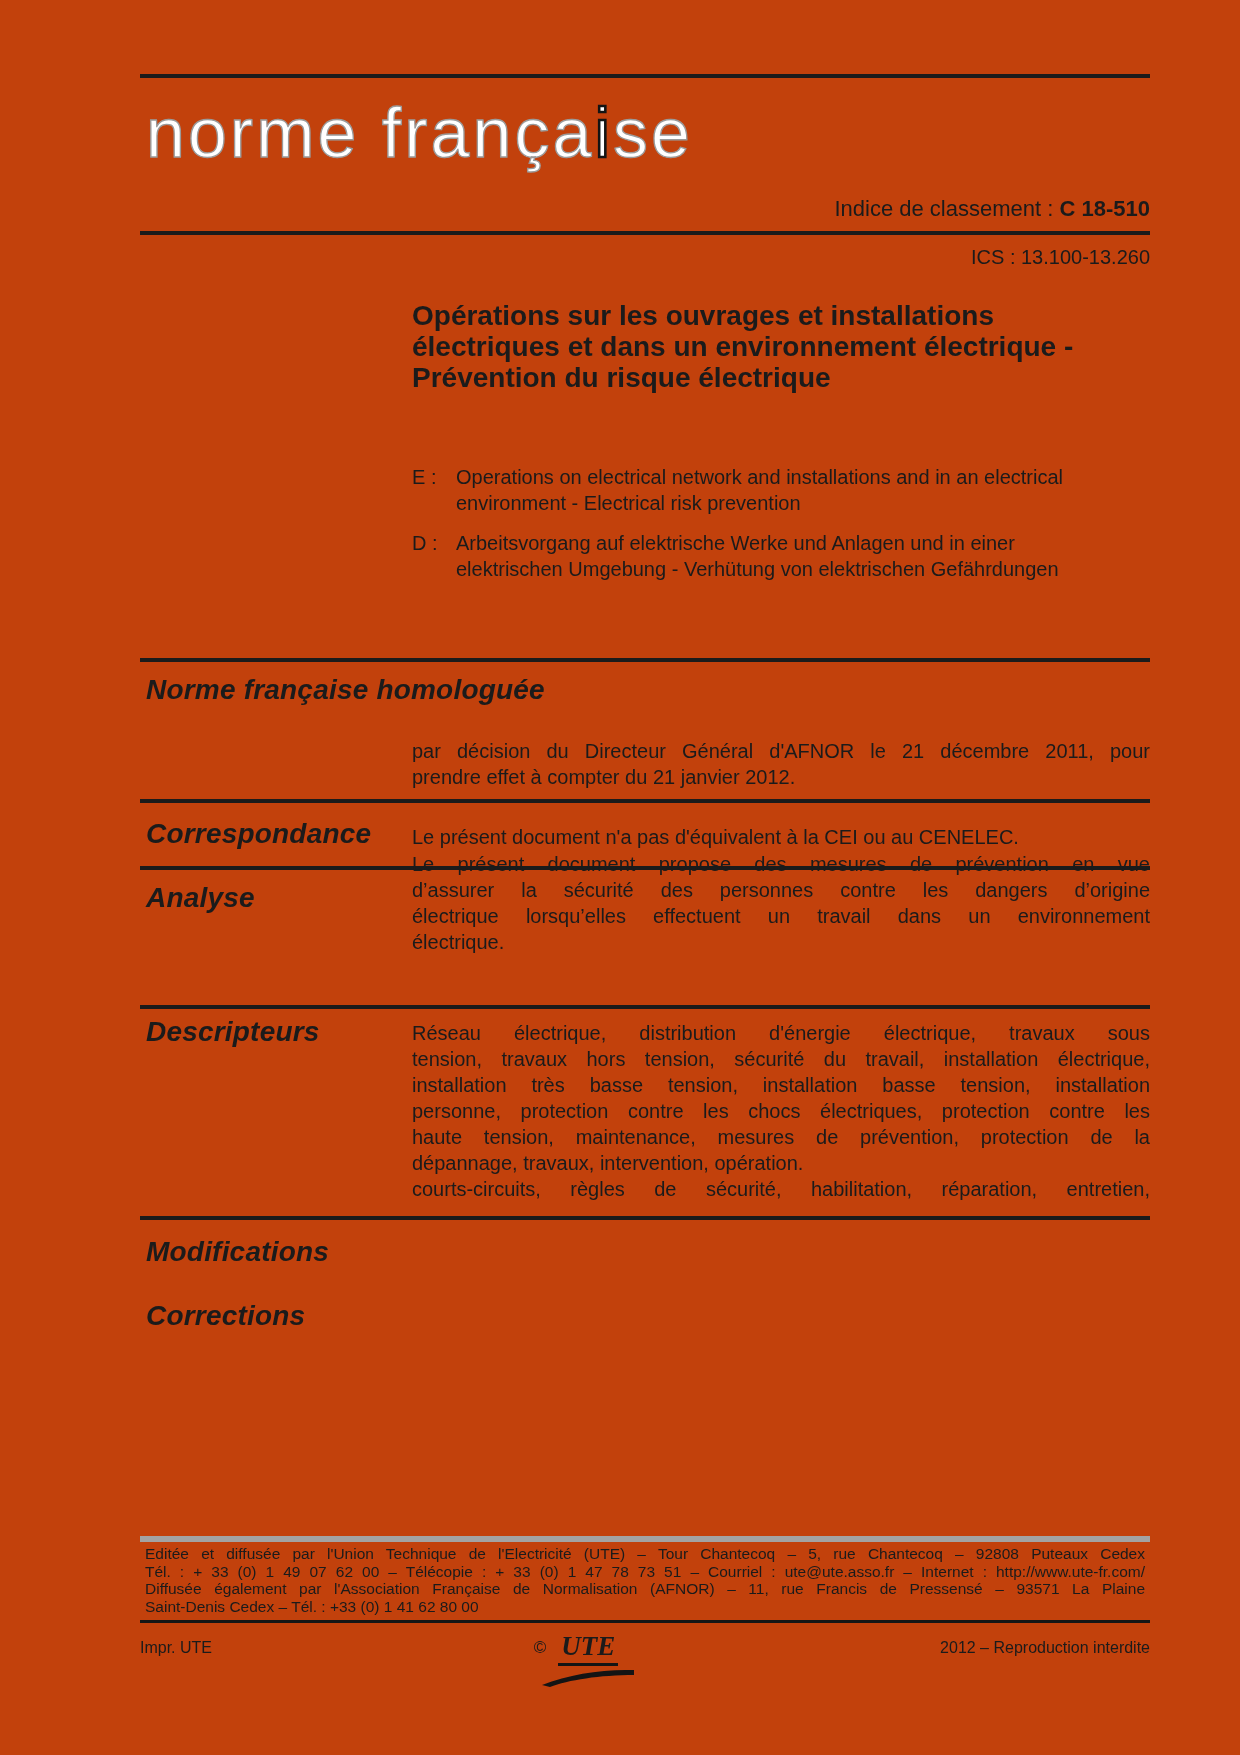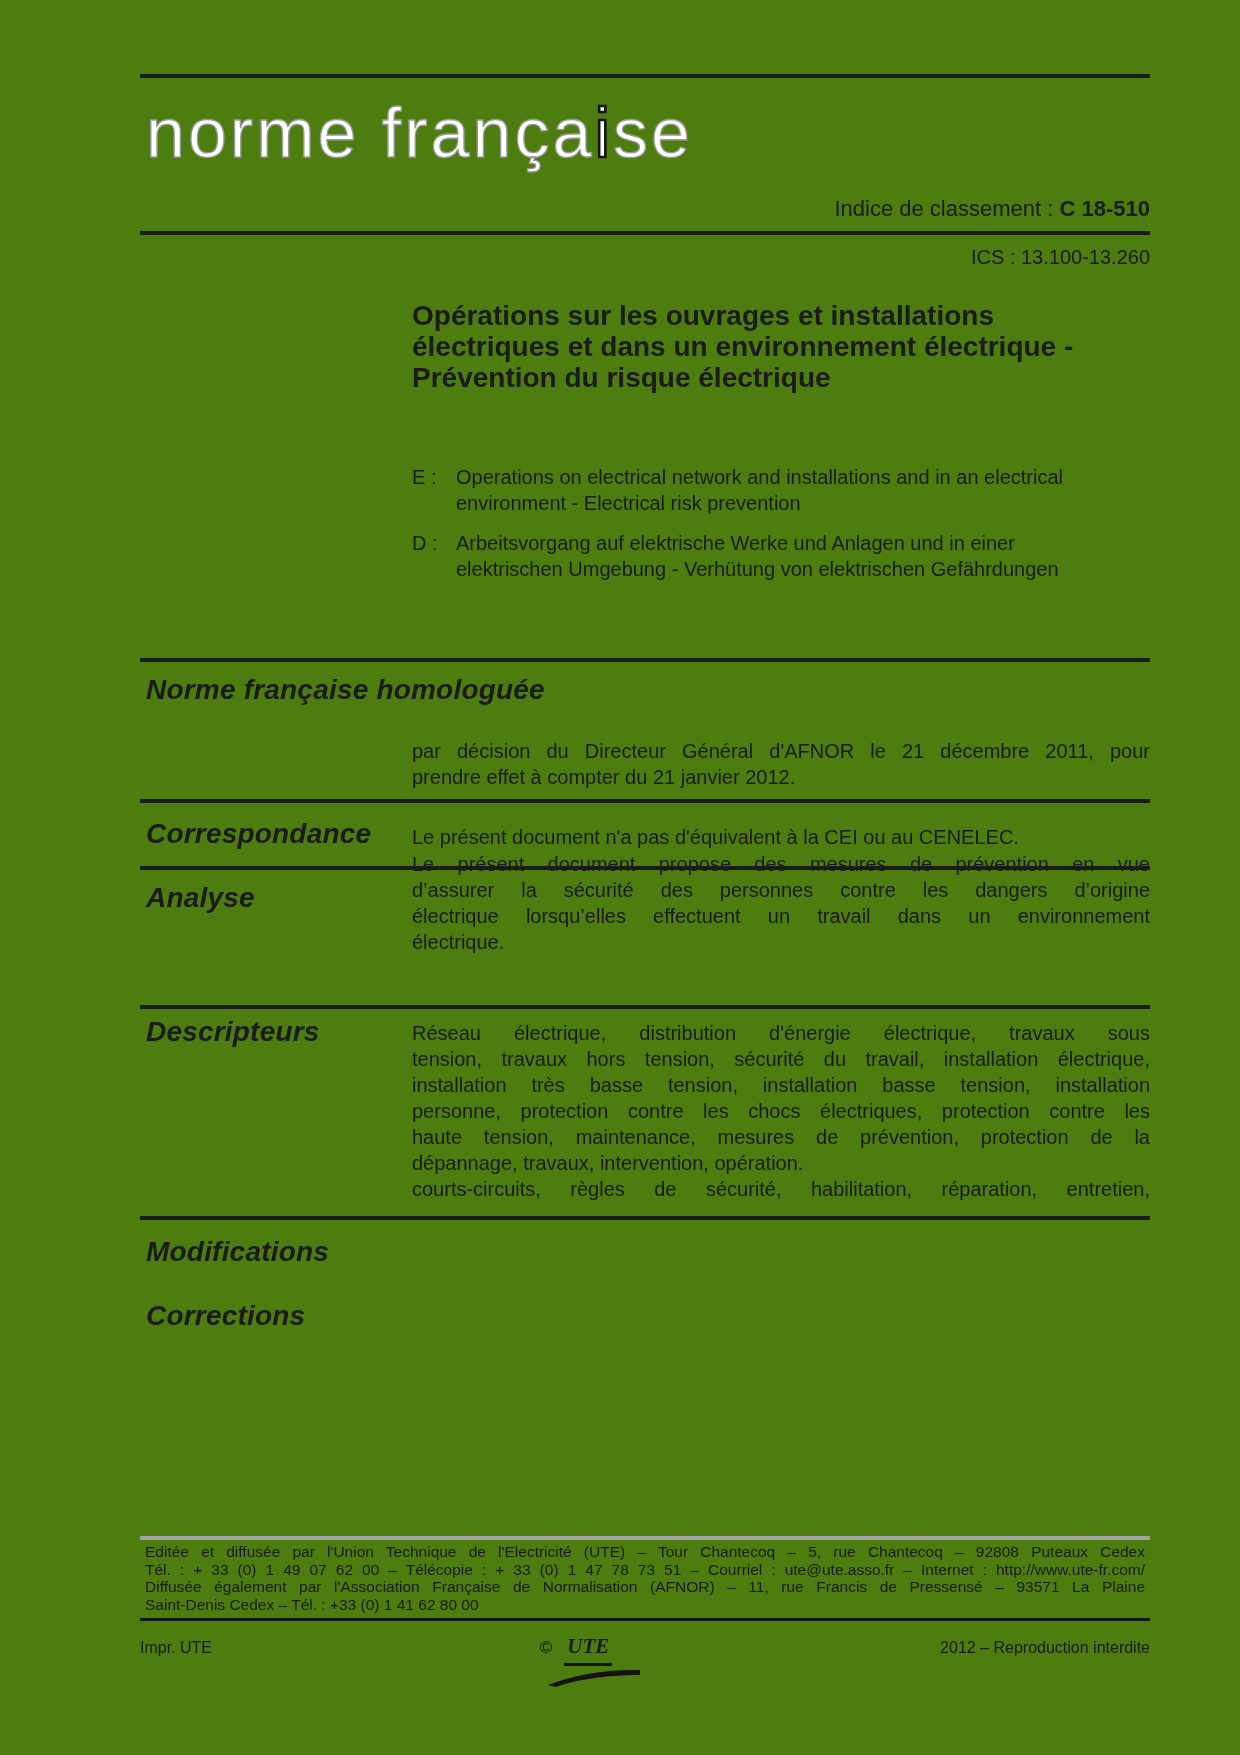--- a/index.html
+++ b/index.html
@@ -1,18 +1,18 @@
 <!DOCTYPE html>
 <html><head>
 <meta charset="utf-8">
 <style>
   html,body { margin:0; padding:0; background:#e8e8e8; }
   .page {
     position:relative; width:1240px; height:1755px; margin:0 auto;
-    background:#4d7c0f; color:#1b1b1b; overflow:hidden;
+    background:#c2410c; color:#1b1b1b; overflow:hidden;
     font-family:"Liberation Sans", sans-serif;
   }
   .rule { position:absolute; left:140px; width:1010px; height:4px; background:#1b1b1b; }
 
   
   .brand {
     position:absolute; left:146px; top:96px;
     font-size:70px; line-height:74px; letter-spacing:3px;
     color:#ffffff; -webkit-text-stroke:1.3px #9a9a9a;
     text-shadow:0 0 1px #b5b5b5; white-space:nowrap;
@@ -43,34 +43,34 @@
     font-size:28px; font-weight:bold; font-style:italic; letter-spacing:0.2px;
     white-space:nowrap;
   }
   .col { position:absolute; left:412px; width:738px; }
   .body-text { font-size:20px; line-height:26px; }
   .jline { text-align:justify; text-align-last:justify; }
   .jline.last { text-align-last:left; }
 
   .pub-box {
     position:absolute; left:140px; top:1536px; width:1010px; box-sizing:border-box;
-    border-top:4px solid #a3a3a3; border-bottom:3px solid #161616;
+    border-top:6px solid #a3a3a3; border-bottom:3px solid #161616;
     padding:3px 5px 5px 5px; font-size:15.5px; line-height:17.6px;
   }
 
   .bottom-row {
     position:absolute; left:140px; top:1630px; width:1010px;
     display:flex; justify-content:space-between; align-items:center;
     font-size:16px;
   }
   .ute-logo { display:flex; align-items:flex-start; gap:12px; }
   .ute-copy { font-size:17px; margin-top:8px; }
   .ute-mark {
     font-family:"Liberation Serif", serif; font-weight:bold; font-style:italic;
-    font-size:21px; line-height:32px; border-bottom:3px solid #141414;
+    font-size:27px; line-height:32px; border-bottom:3px solid #141414;
     padding:0 3px 1px 3px; position:relative; display:inline-block;
   }
   .swoosh { position:absolute; left:-18px; top:38px; }
 </style>
 </head>
 <body>
 
 <div class="page">
 
   <div class="rule" style="top:74px"></div>

